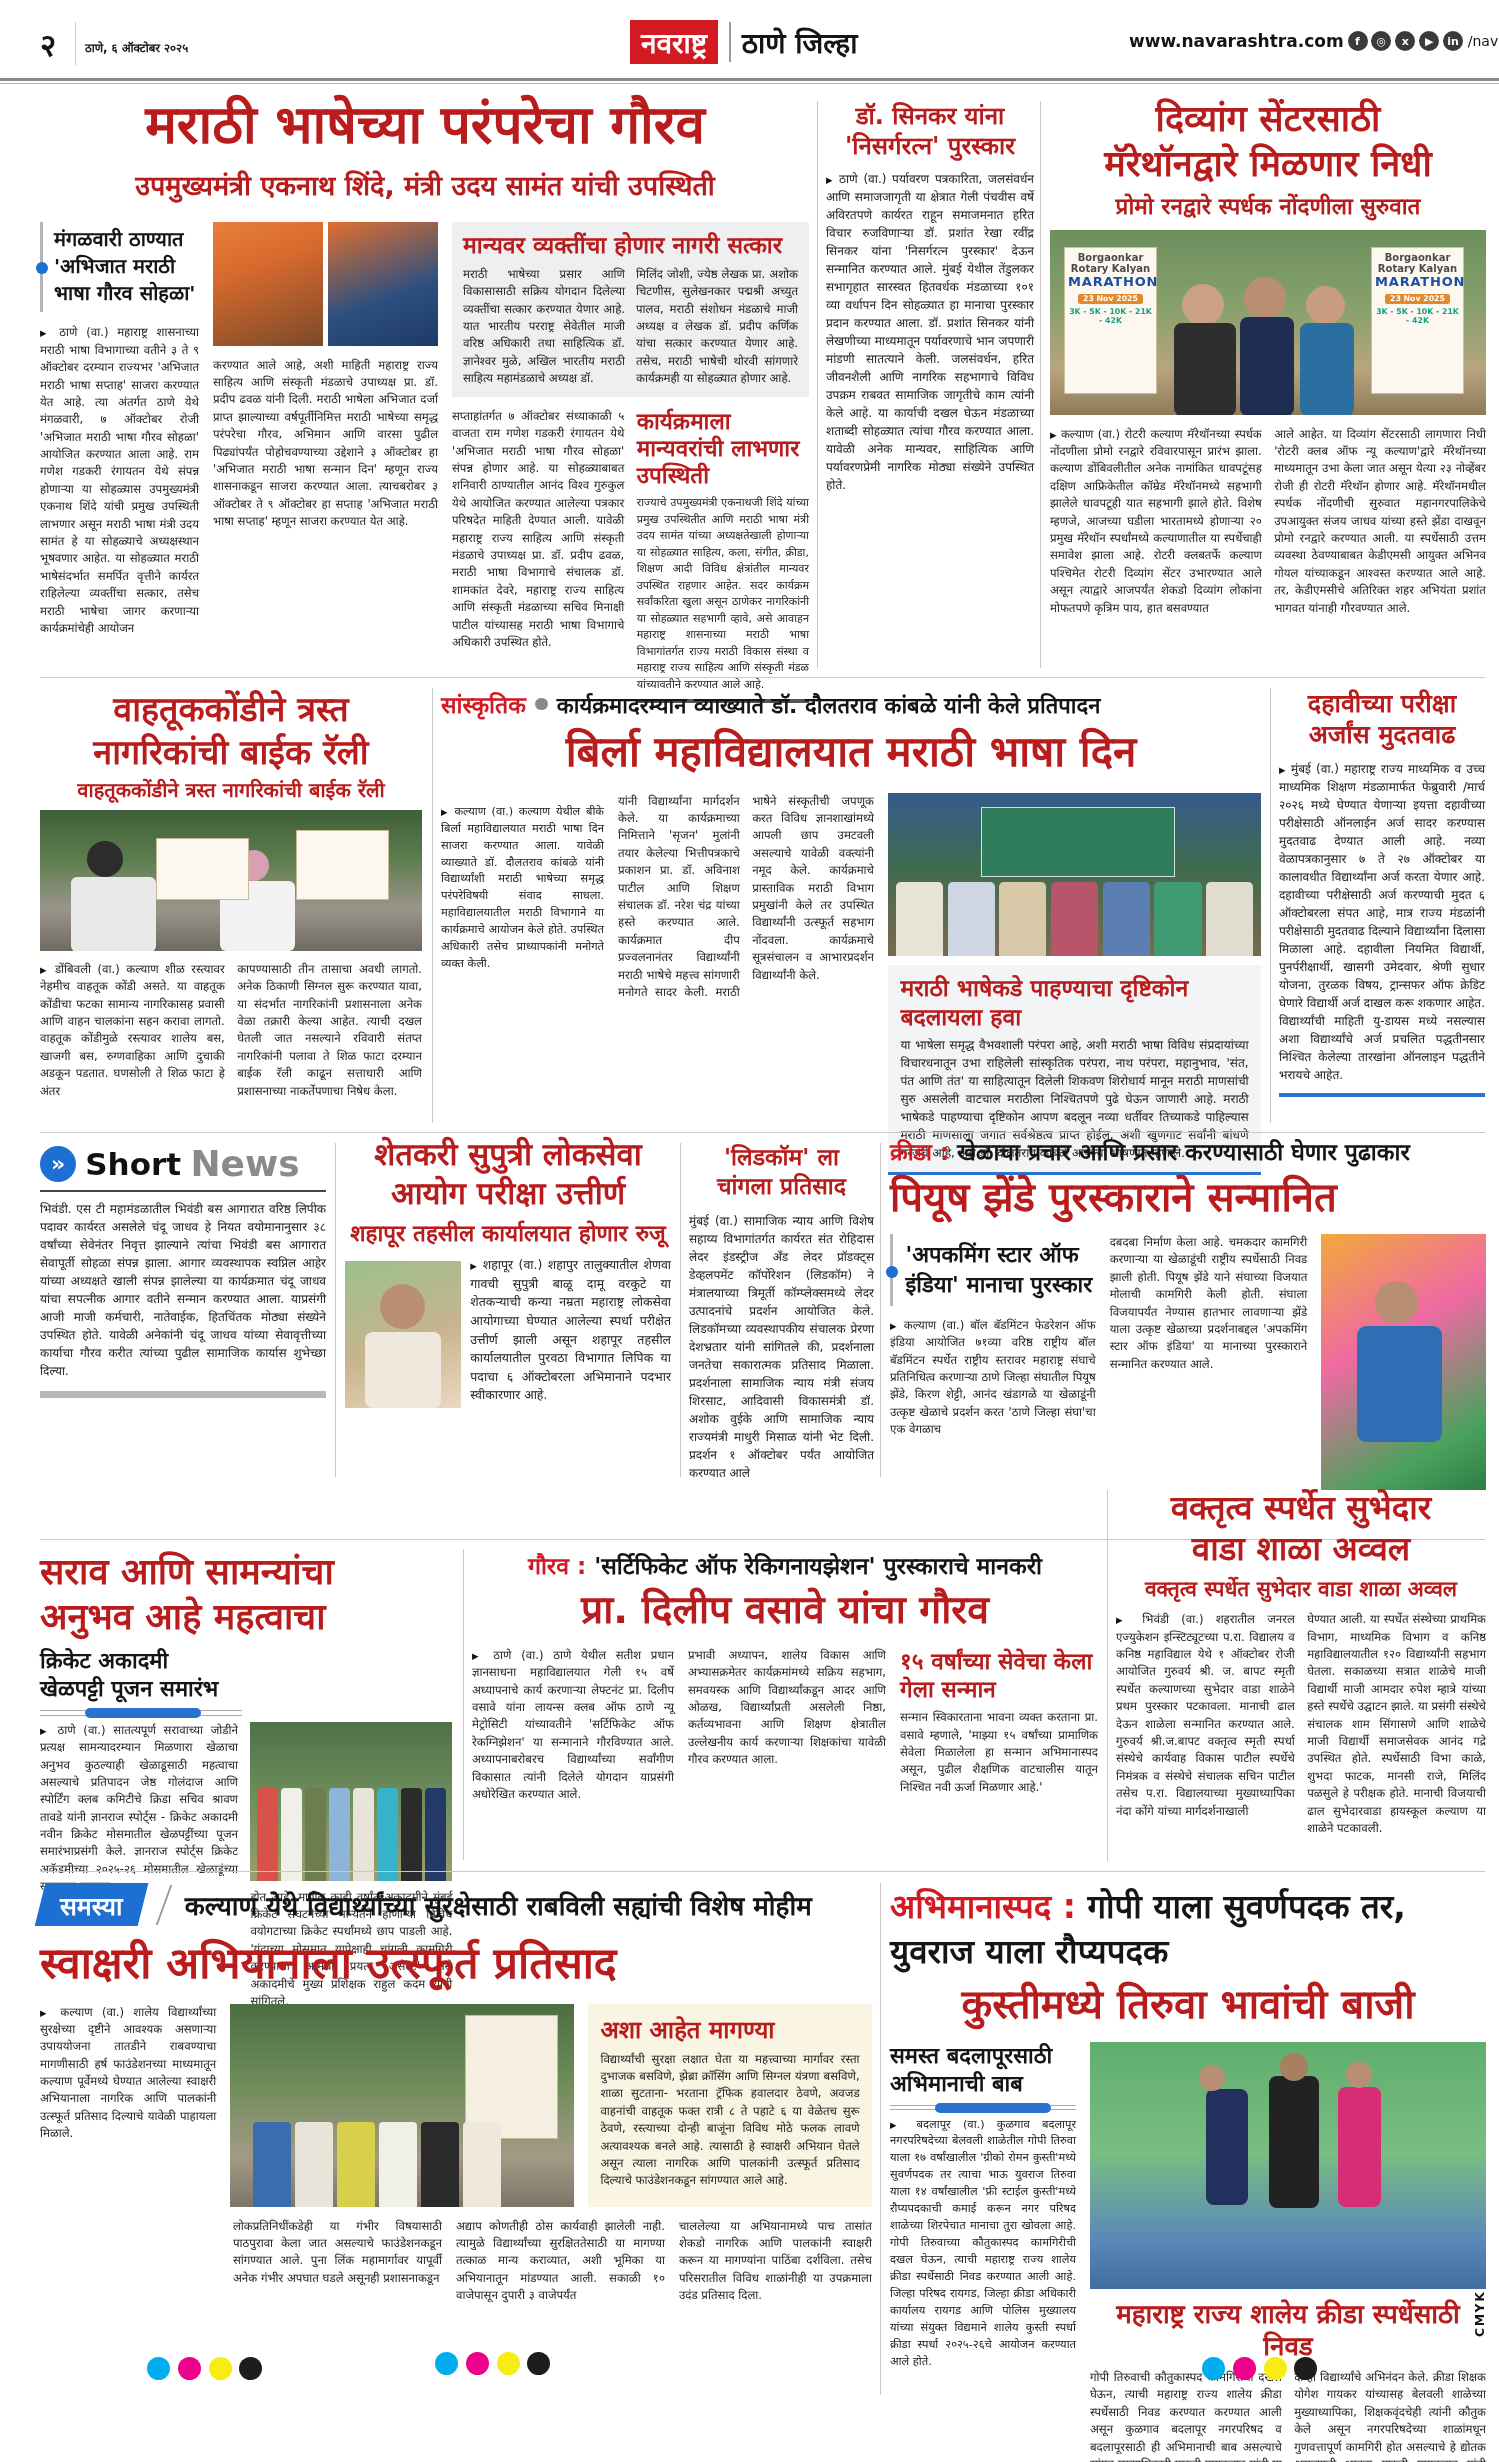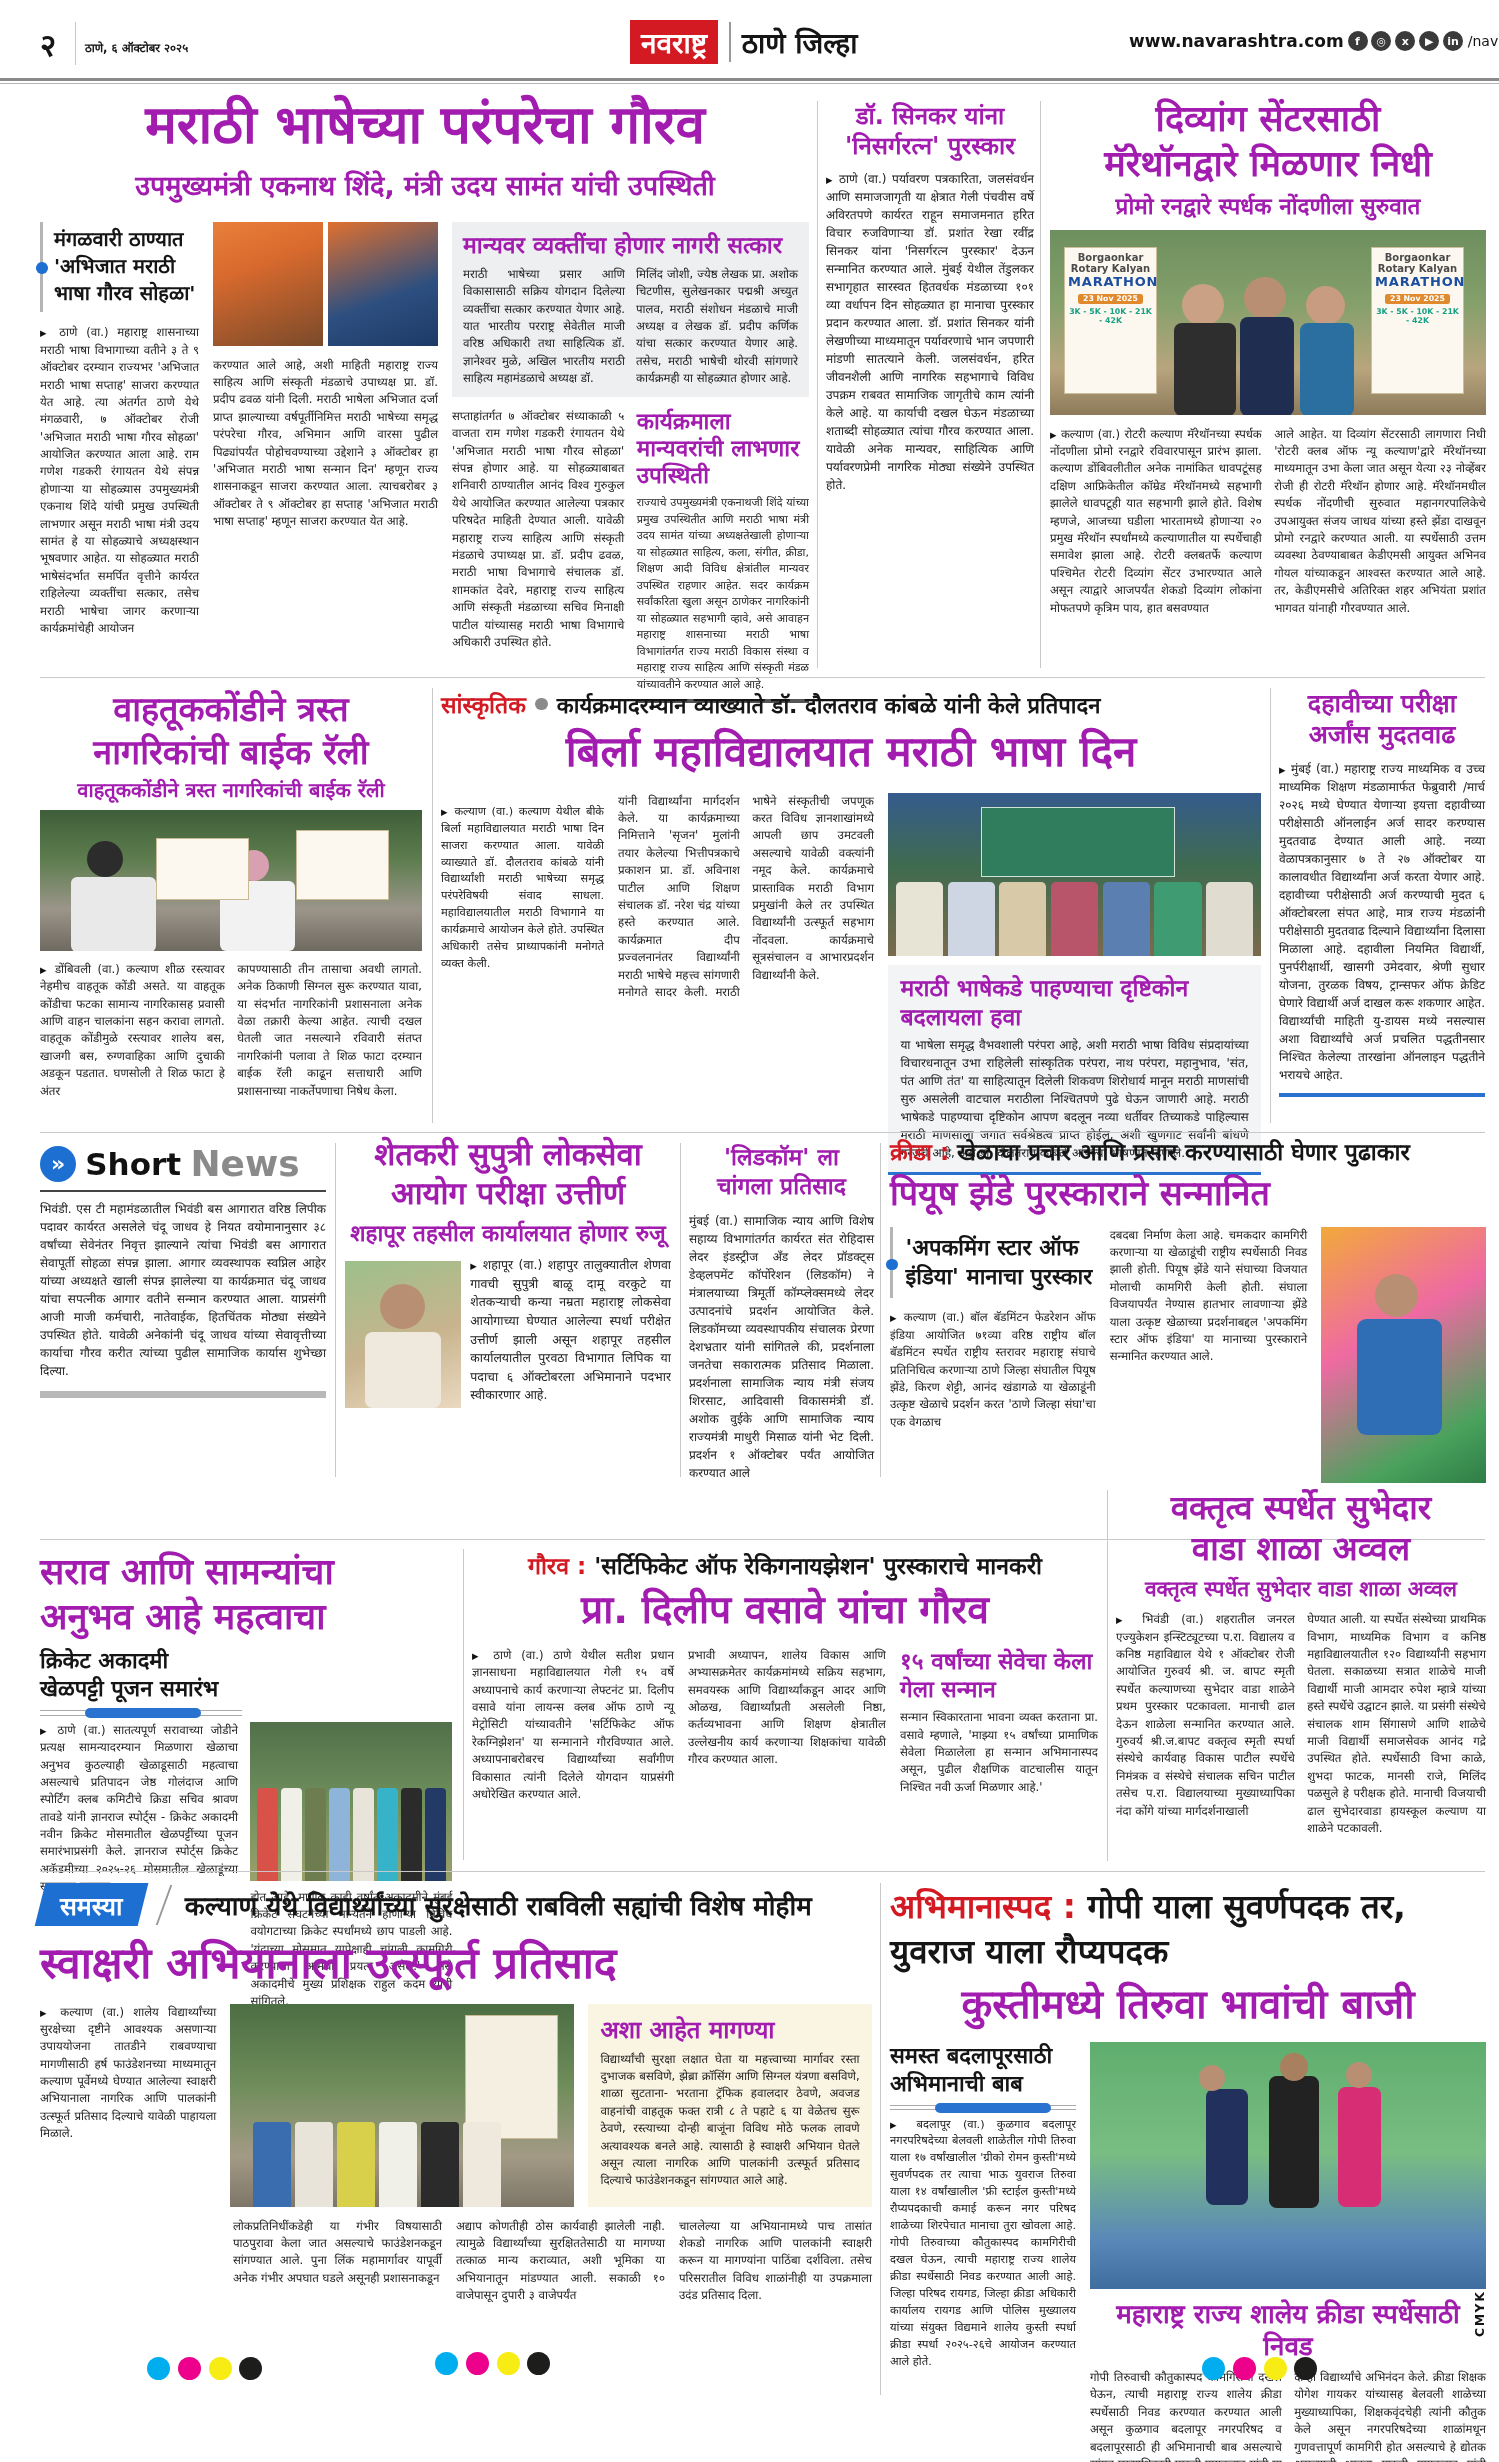--- a/index.html
+++ b/index.html
@@ -4,21 +4,21 @@
 <style>
   * { margin:0; padding:0; box-sizing:border-box; }
   html,body { background:#e8e8e8; }
   #page {
     position:relative; width:1500px; height:2462px; margin:0 auto;
     background:#ffffff; overflow:hidden;
     font-family:"DejaVu Sans","Liberation Sans",sans-serif;
     color:#151515;
   }
   .abs { position:absolute; }
-  .hl { font-weight:bold; color:#a21caf; line-height:1.25; text-align:center; }
+  .hl { font-weight:bold; color:#b91c1c; line-height:1.25; text-align:center; }
   .kick-red { color:#d31a23; font-weight:bold; }
   .body-sm { font-size:11.6px; line-height:1.5; text-align:justify; color:#222; }
   .dateline::before { content:"▶ "; font-size:8.5px; color:#111; }
   .side-label { border-left:3.1px solid #b5b5b5; padding-left:9.3px; position:relative; font-weight:bold; line-height:1.35; }
   .side-label .dot { position:absolute; left:-7px; top:45%; width:11.6px; height:11.6px; border-radius:50%; background:#1d6fd1; }
   .pill-rule { position:relative; height:5.4px; border-top:1.6px solid #aaa; border-bottom:1.6px solid #aaa; margin:6.2px 0; }
   .pill-rule .pill { position:absolute; left:45px; top:-3.1px; width:116px; height:10px; border-radius:5.4px; background:#2a72cf; }
   .vrule { position:absolute; width:0.8px; background:#c9c9c9; }
   .hrule { position:absolute; height:0.8px; background:#c9c9c9; }
   .photo { position:relative; overflow:hidden; background:#9ab89a; }
@@ -260,21 +260,21 @@
     <div class="body-sm" style="margin-top:11px; font-size:12px;">मुंबई (वा.) सामाजिक न्याय आणि विशेष सहाय्य विभागांतर्गत कार्यरत संत रोहिदास लेदर इंडस्ट्रीज अँड लेदर प्रॉडक्ट्स डेव्हलपमेंट कॉर्पोरेशन (लिडकॉम) ने मंत्रालयाच्या त्रिमूर्ती कॉम्प्लेक्समध्ये लेदर उत्पादनांचे प्रदर्शन आयोजित केले. लिडकॉमच्या व्यवस्थापकीय संचालक प्रेरणा देशभ्रतार यांनी सांगितले की, प्रदर्शनाला जनतेचा सकारात्मक प्रतिसाद मिळाला. प्रदर्शनाला सामाजिक न्याय मंत्री संजय शिरसाट, आदिवासी विकासमंत्री डॉ. अशोक वुईके आणि सामाजिक न्याय राज्यमंत्री माधुरी मिसाळ यांनी भेट दिली. प्रदर्शन १ ऑक्टोबर पर्यंत आयोजित करण्यात आले</div>
   </div>
 
   <div class="vrule" style="left:880px; top:1143px; height:334px;"></div>
 
   <div class="abs" style="left:890px; top:1135px; width:596px;">
     <div style="font-size:23px; font-weight:bold;">
       <span class="kick-red">क्रीडा :</span>
       <span>खेळाचा प्रचार आणि प्रसार करण्यासाठी घेणार पुढाकार</span>
     </div>
-    <div class="hl" style="font-size:34px; text-align:left; margin-top:4.7px;">पियूष झेंडे पुरस्काराने सन्मानित</div>
+    <div class="hl" style="font-size:40px; text-align:left; margin-top:4.7px;">पियूष झेंडे पुरस्काराने सन्मानित</div>
     <div style="display:flex; gap:14px; margin-top:12.4px;">
       <div style="width:206px;">
         <div class="side-label" style="font-size:22px; padding:6.2px 0 6.2px 12.4px;">
           <span class="dot"></span>
           <span>'अपकमिंग स्टार ऑफ इंडिया' मानाचा पुरस्कार</span>
         </div>
         <div class="body-sm dateline" style="margin-top:11px;">कल्याण (वा.) बॉल बॅडमिंटन फेडरेशन ऑफ इंडिया आयोजित ७१व्या वरिष्ठ राष्ट्रीय बॉल बॅडमिंटन स्पर्धेत राष्ट्रीय स्तरावर महाराष्ट्र संघाचे प्रतिनिधित्व करणाऱ्या ठाणे जिल्हा संघातील पियूष झेंडे, किरण शेट्टी, आनंद खंडागळे या खेळाडूंनी उत्कृष्ट खेळाचे प्रदर्शन करत 'ठाणे जिल्हा संघा'चा एक वेगळाच</div>
       </div>
       <div style="width:198px;">
         <div class="body-sm">दबदबा निर्माण केला आहे. चमकदार कामगिरी करणाऱ्या या खेळाडूंची राष्ट्रीय स्पर्धेसाठी निवड झाली होती. पियूष झेंडे याने संघाच्या विजयात मोलाची कामगिरी केली होती. संघाला विजयापर्यंत नेण्यास हातभार लावणाऱ्या झेंडे याला उत्कृष्ट खेळाच्या प्रदर्शनाबद्दल 'अपकमिंग स्टार ऑफ इंडिया' या मानाच्या पुरस्काराने सन्मानित करण्यात आले.</div>

